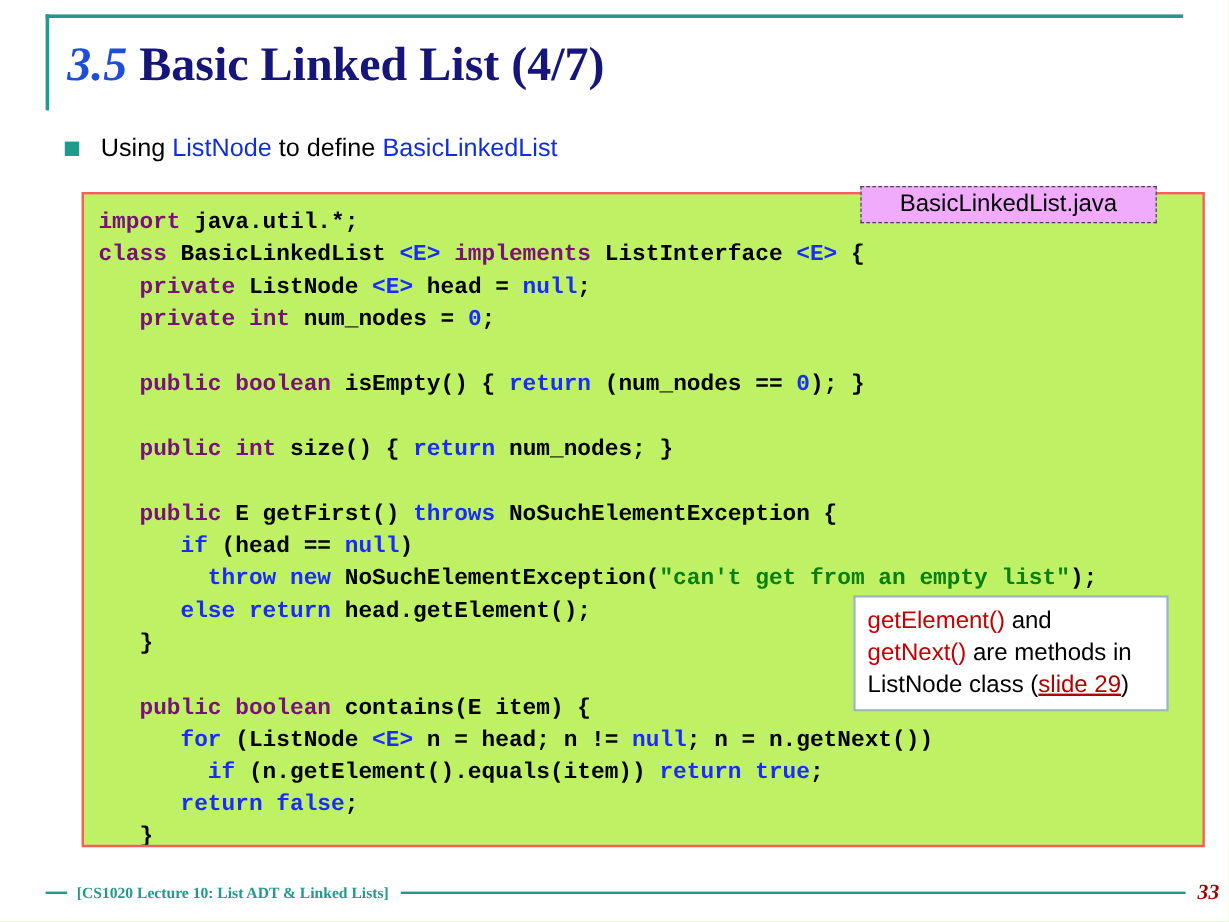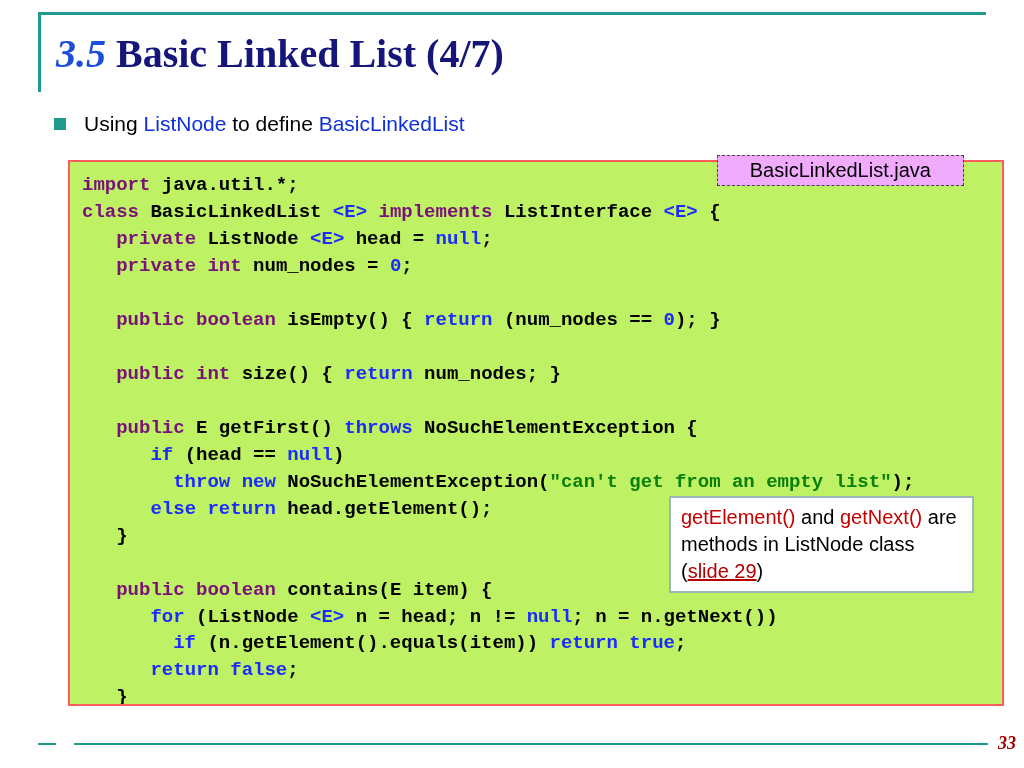--- a/index.html
+++ b/index.html
@@ -69,21 +69,21 @@
     background: #f0abfc;
     border: 1.5px dashed #444;
     padding: 3px 32px;
     font-size: 20px;
     color: #000;
     z-index: 5;
   }
   .note-box {
     position: absolute;
     top: 496px; right: 50px;
-    width: 305px;
+    width: 263px;
     background: #fff;
     border: 2px solid #9db7b7;
     padding: 6px 10px;
     font-size: 20px;
     line-height: 1.35;
     color: #000;
     z-index: 5;
   }
   .note-box .red { color: #c40000; }
   .note-box .link { color: #b30000; text-decoration: underline; }
@@ -156,15 +156,16 @@
 <span>        </span><span class="blue">if</span><span> (n.getElement().equals(item)) </span><span class="blue">return</span><span> </span><span class="blue">true</span><span>;</span>
 <span>      </span><span class="blue">return</span><span> </span><span class="blue">false</span><span>;</span>
 <span>   </span><span>}</span></div>
 
 <div class="note-box">
   <span class="red">getElement()</span><span> and </span><span class="red">getNext()</span><span> are methods in ListNode class (</span><span class="link">slide 29</span><span>)</span>
 </div>
 
 <div class="footer">
   <div class="footer-dash-l"></div>
+  <div class="footer-text">[CS1020 Lecture 10: List ADT &amp; Linked Lists]</div>
   <div class="footer-line"></div>
   <div class="page-num">33</div>
 </div>
 
 </body></html>

